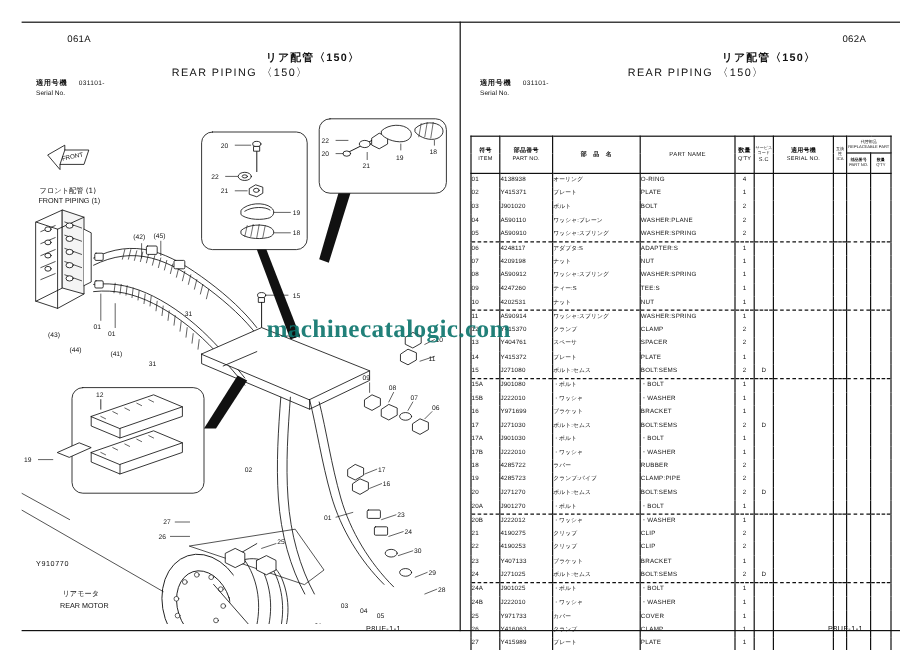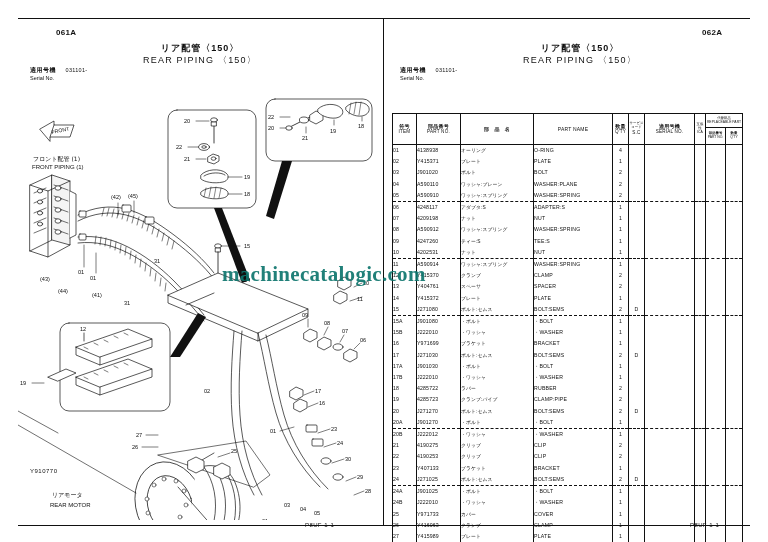--- a/index.html
+++ b/index.html
@@ -15,29 +15,29 @@
 
   
   .vsep{
     position:absolute;left:383px;top:18px;width:1px;height:508px;
     background:#111;
   }
   .hsep-top{position:absolute;left:18px;top:18px;width:732px;height:1px;background:#111;}
   .hsep-bot{position:absolute;left:18px;top:525px;width:732px;height:1px;background:#111;}
 
   
-  .pagecode{position:absolute;font-size:8px;font-weight:bold;letter-spacing:.3px;padding-left:26px;}
+  .pagecode{position:absolute;font-size:8px;font-weight:normal;letter-spacing:.3px;padding-left:26px;}
   #code-left{left:30px;top:28px;}
   #code-right{left:676px;top:28px;}
 
   
   .title-block{position:absolute;text-align:center;line-height:1.35;}
   #title-left{left:100px;top:42px;width:200px;}
   #title-right{left:480px;top:42px;width:200px;}
-  .title-jp{font-size:9px;font-weight:bold;letter-spacing:1px;}
+  .title-jp{font-size:9px;font-weight:bold;letter-spacing:1px;text-align:right;}
   .title-en{font-size:9px;letter-spacing:1.2px;}
 
   
   .serial{position:absolute;font-size:5.5px;line-height:1.45;white-space:nowrap;}
   #serial-left{left:30px;top:66px;}
   #serial-right{left:400px;top:66px;}
   .serial .row1 span.lbl{font-weight:bold;letter-spacing:.5px;}
   .serial .row1 span.val{margin-left:8px;letter-spacing:.3px;}
 
   

